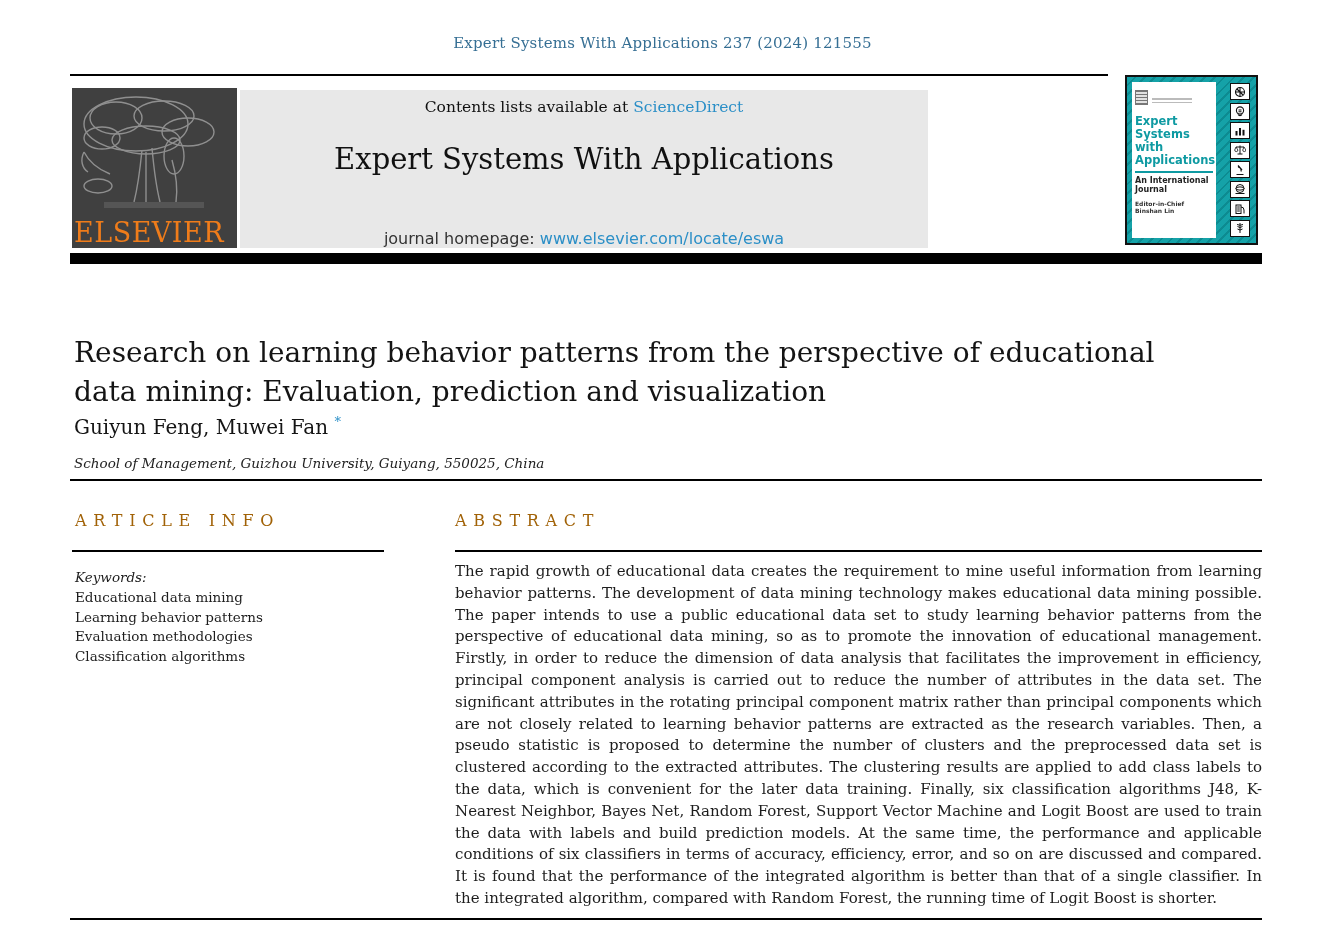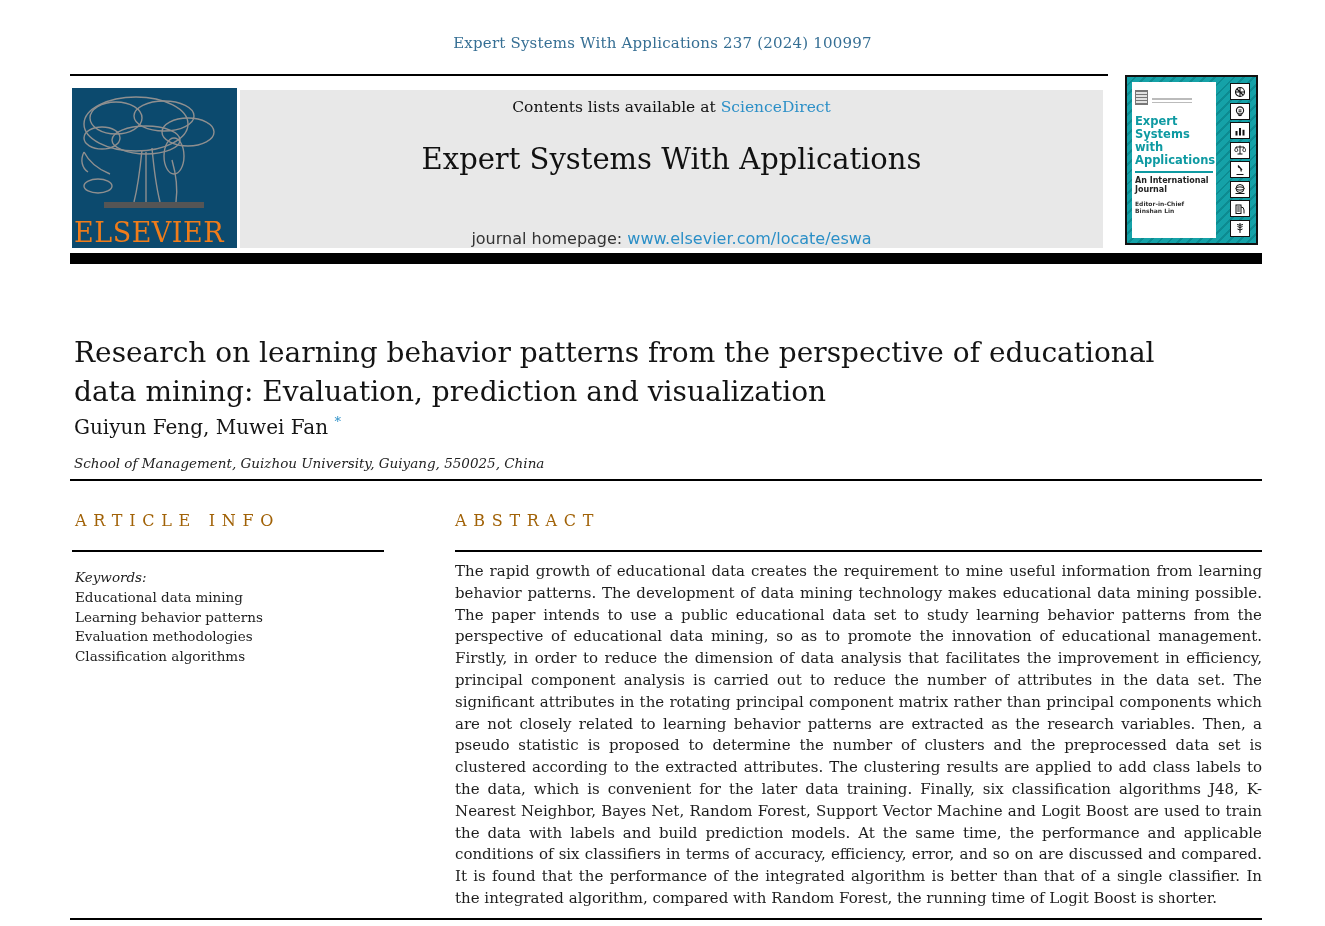--- a/index.html
+++ b/index.html
@@ -13,29 +13,29 @@
               font-size:15px; color:#366f94; letter-spacing:.2px; }
 
   
   .rule { background:#000; }
   .rule-top    { top:74px;  left:70px; width:1038px; height:2px; }
   .rule-mid    { top:479px; left:70px; width:1192px; height:2px; }
   .rule-bottom { top:918px; left:70px; width:1192px; height:2px; }
   .black-bar   { top:253px; left:70px; width:1192px; height:11px; background:#000; }
 
   
-  .banner { top:90px; left:240px; width:863px; height:158px; background:#e8e8e8; }
+  .banner { top:90px; left:240px; width:688px; height:158px; background:#e8e8e8; }
   .contents-line { top:8px; left:0; width:100%; text-align:center; font-size:15.5px; color:#111; }
   .banner-title  { top:52px; left:0; width:100%; text-align:center; font-size:29px; color:#111; }
   .homepage-line { top:123px; left:0; width:100%; text-align:center; font-size:16px;
                    font-family:"DejaVu Sans","Liberation Sans",sans-serif; color:#333;margin-top:16px; }
   .link { color:#2b8fc7; text-decoration:none; cursor:pointer; }
 
   
-  .logo-block { top:88px; left:72px; width:165px; height:160px; background:#0c4a6e; }
+  .logo-block { top:88px; left:72px; width:165px; height:160px; background:#404040; }
   .logo-tree  { position:absolute; top:2px; left:4px; }
   .elsevier-word { position:absolute; bottom:0px; left:2px; font-size:27px; color:#ef7c1a;
                    letter-spacing:.5px; font-family:"DejaVu Serif",serif; }
 
   
   .cover { top:75px; left:1125px; width:133px; height:170px; background:
            repeating-linear-gradient(135deg,#14a0a6 0 5px,#0c8artefact 0);  }
   .cover { background:repeating-linear-gradient(135deg,#15a2a8 0 5px,#0d8b91 5px 7px);
            border:2.5px solid #111; }
   .cover-panel { position:absolute; top:5px; left:5px; width:84px; height:156px;
@@ -74,21 +74,21 @@
 
   .keywords { top:568px; left:75px; width:310px; font-size:13.5px; line-height:19.8px; color:#1d1d1d; }
   .kw-label { font-style:italic; }
 
   .abstract { top:561px; left:455px; width:807px; font-size:15px; line-height:21.8px;
               text-align:justify; color:#1d1d1d; }
 </style>
 </head>
 <body>
 
-<div class="abs citation">Expert Systems With Applications 237 (2024) 100997</div>
+<div class="abs citation">Expert Systems With Applications 237 (2024) 121555</div>
 
 <div class="abs rule rule-top"></div>
 
 <div class="abs logo-block">
   <svg class="logo-tree" width="156" height="126" viewBox="0 0 156 126">
     <g fill="none" stroke="#8f8f8f" stroke-width="1.4">
       <ellipse cx="60" cy="34" rx="52" ry="27"></ellipse>
       <ellipse cx="40" cy="28" rx="26" ry="16"></ellipse>
       <ellipse cx="88" cy="26" rx="30" ry="15"></ellipse>
       <ellipse cx="112" cy="42" rx="26" ry="14"></ellipse>

